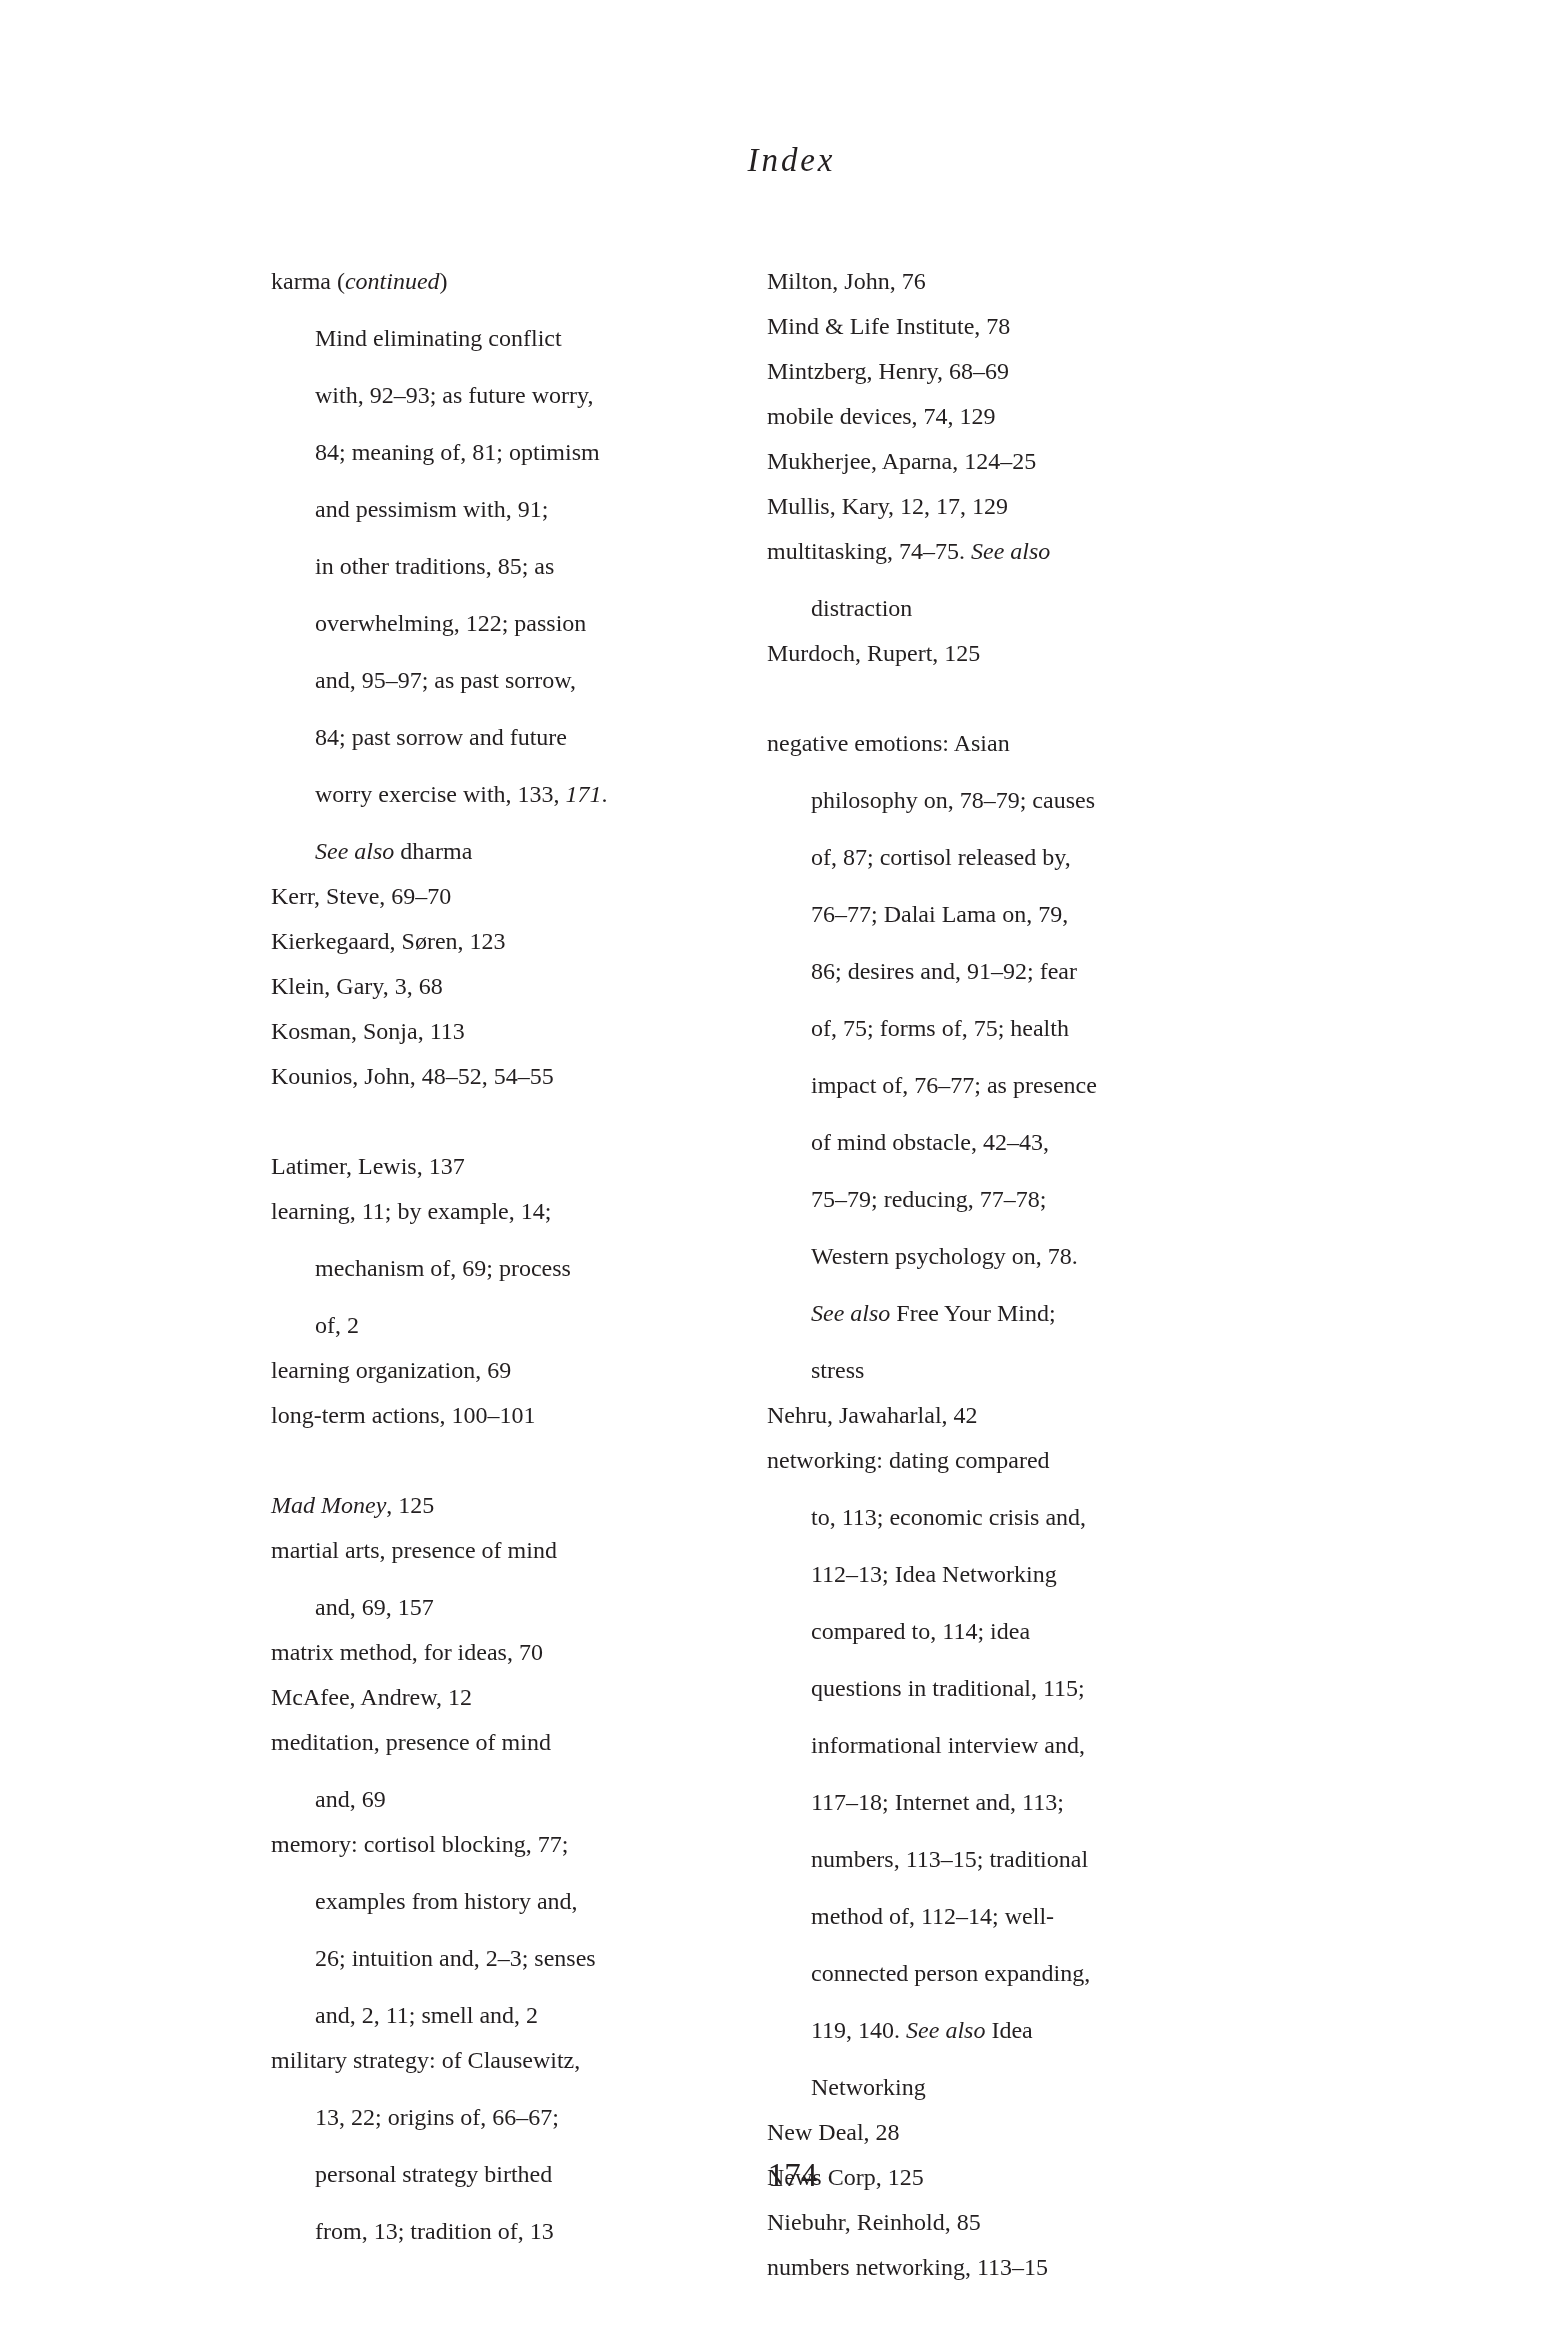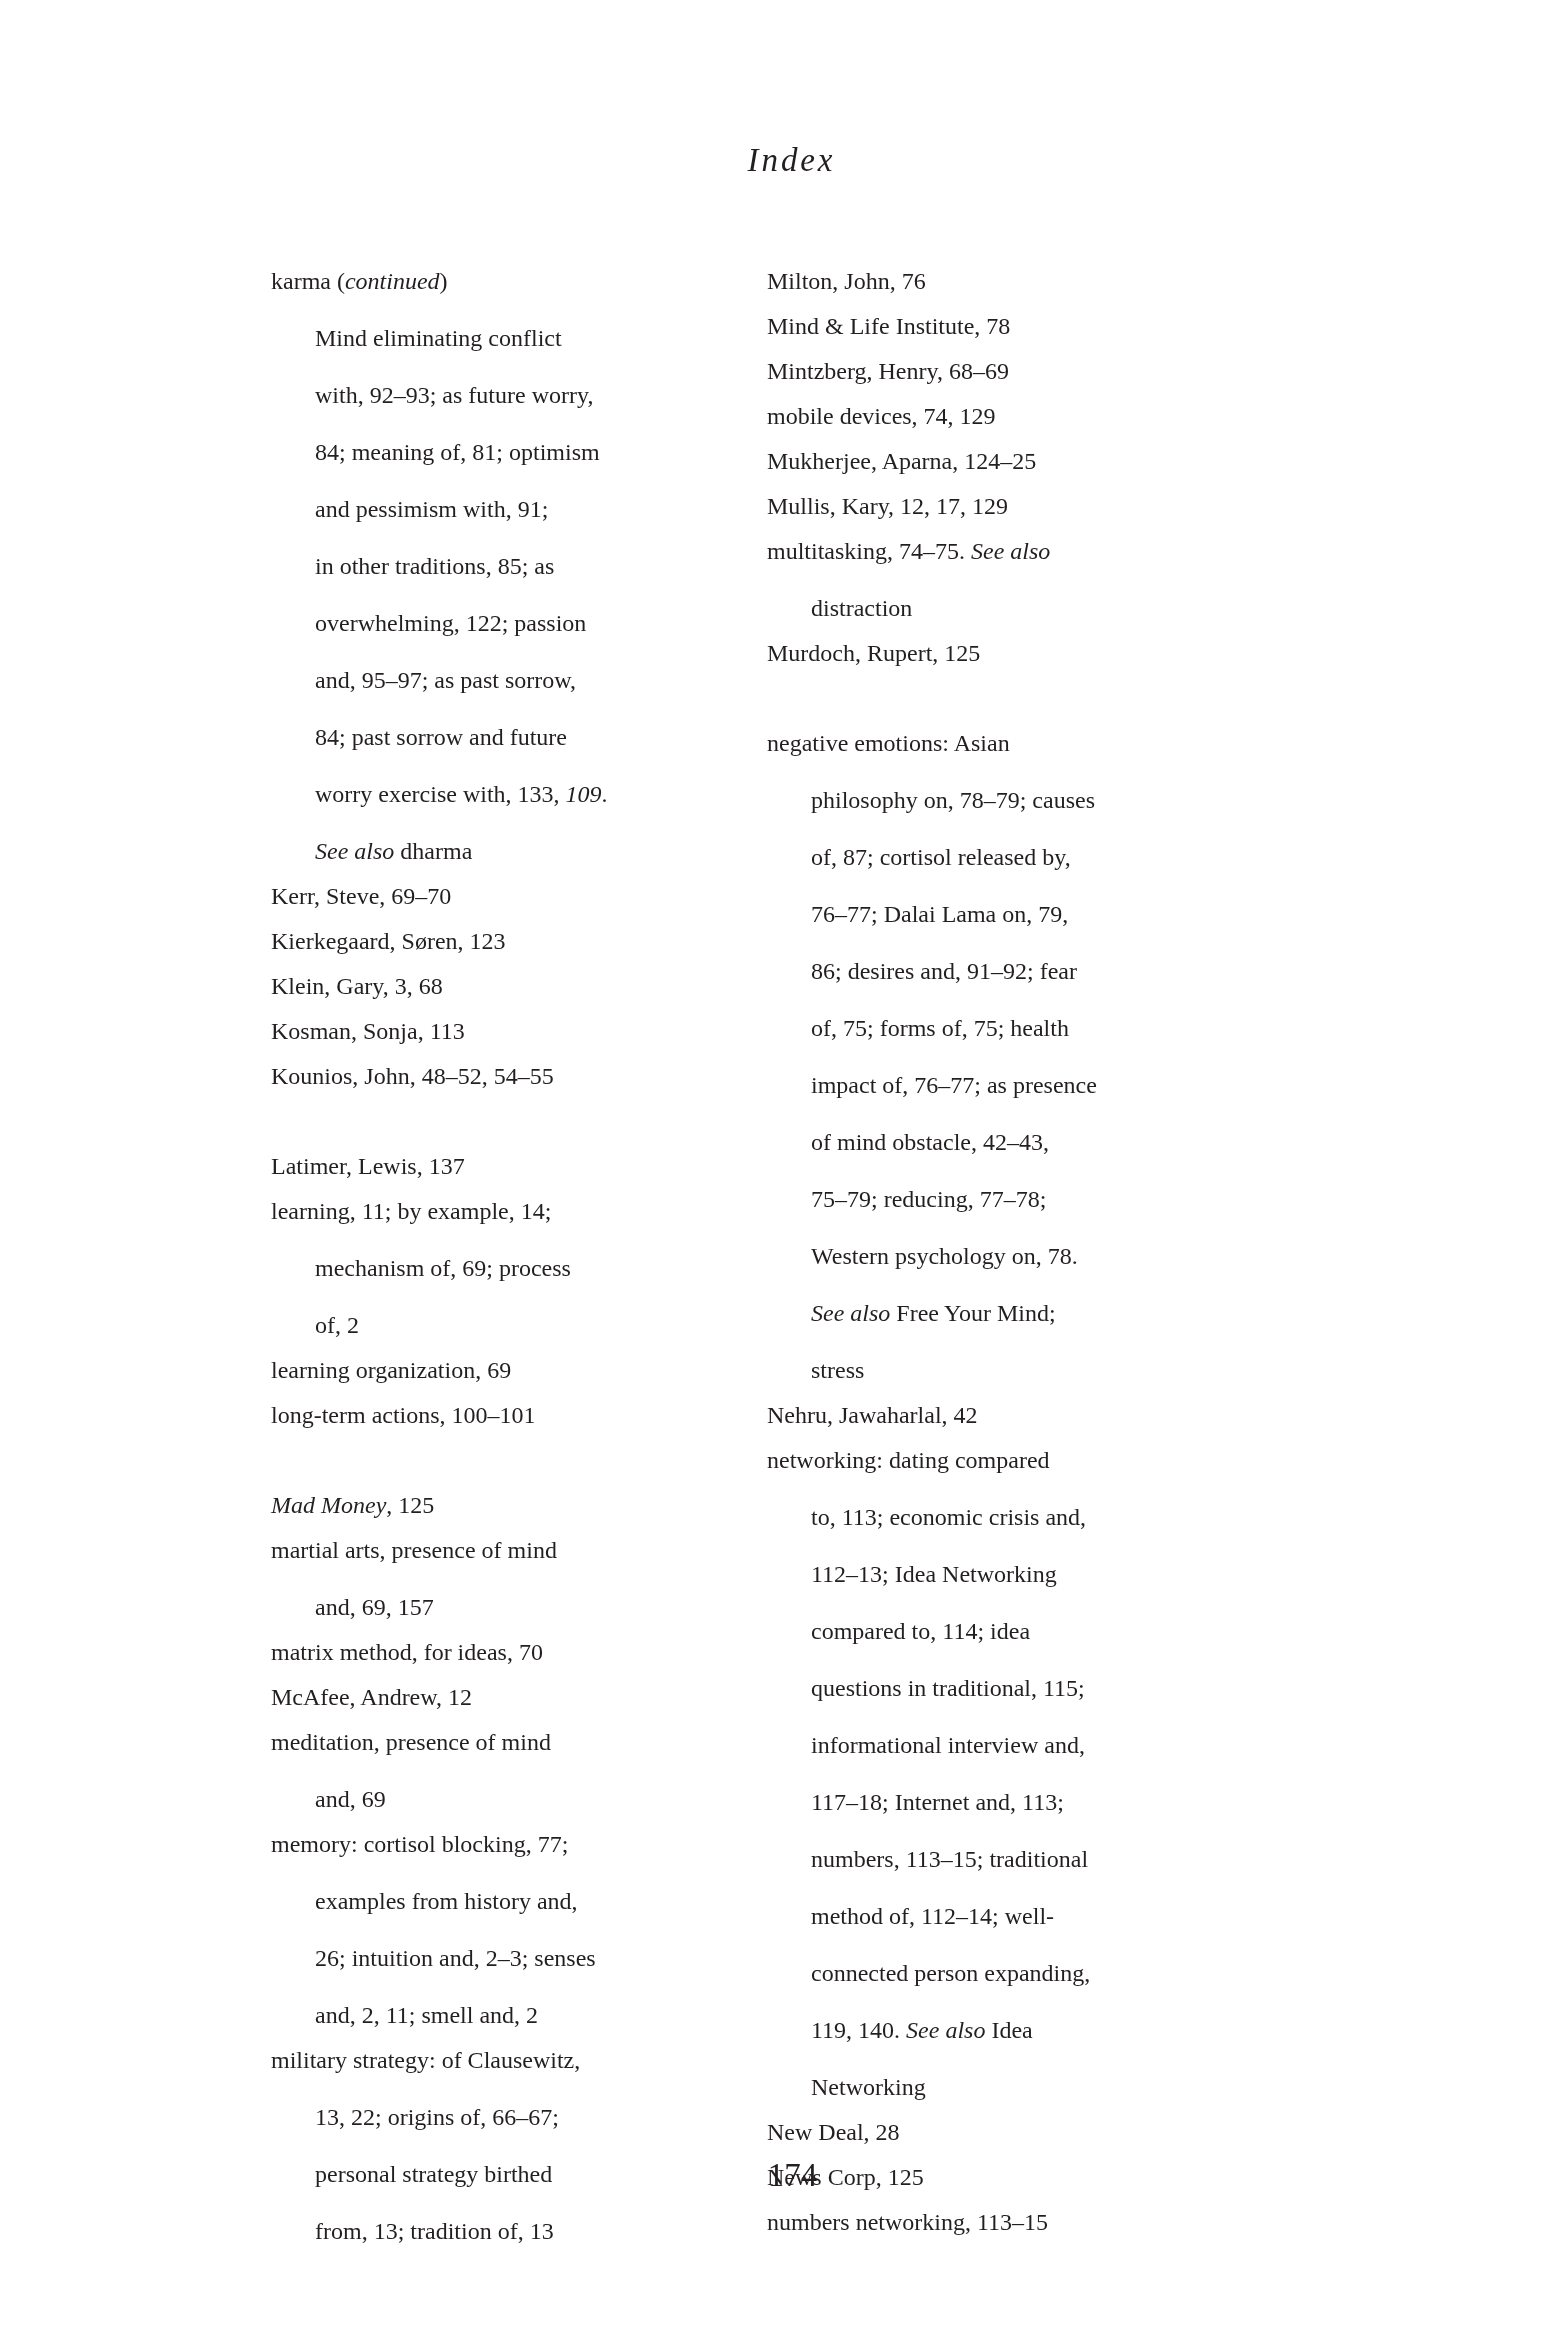--- a/index.html
+++ b/index.html
@@ -59,21 +59,21 @@
 <div class="column col-left">
     <div class="line"><span>karma (</span><span class="it">continued</span><span>)</span></div>
     <div class="line indent"><span>Mind eliminating conflict</span></div>
     <div class="line indent"><span>with, 92–93; as future worry,</span></div>
     <div class="line indent"><span>84; meaning of, 81; optimism</span></div>
     <div class="line indent"><span>and pessimism with, 91;</span></div>
     <div class="line indent"><span>in other traditions, 85; as</span></div>
     <div class="line indent"><span>overwhelming, 122; passion</span></div>
     <div class="line indent"><span>and, 95–97; as past sorrow,</span></div>
     <div class="line indent"><span>84; past sorrow and future</span></div>
-    <div class="line indent"><span>worry exercise with, 133, </span><span class="it">109</span><span>.</span></div>
+    <div class="line indent"><span>worry exercise with, 133, </span><span class="it">171</span><span>.</span></div>
     <div class="line indent"><span class="it">See also</span><span> dharma</span></div>
     <div class="line"><span>Kerr, Steve, 69–70</span></div>
     <div class="line"><span>Kierkegaard, Søren, 123</span></div>
     <div class="line"><span>Klein, Gary, 3, 68</span></div>
     <div class="line"><span>Kosman, Sonja, 113</span></div>
     <div class="line"><span>Kounios, John, 48–52, 54–55</span></div>
     <div class="line blank"></div>
     <div class="line"><span>Latimer, Lewis, 137</span></div>
     <div class="line"><span>learning, 11; by example, 14;</span></div>
     <div class="line indent"><span>mechanism of, 69; process</span></div>
@@ -128,17 +128,18 @@
     <div class="line indent"><span>questions in traditional, 115;</span></div>
     <div class="line indent"><span>informational interview and,</span></div>
     <div class="line indent"><span>117–18; Internet and, 113;</span></div>
     <div class="line indent"><span>numbers, 113–15; traditional</span></div>
     <div class="line indent"><span>method of, 112–14; well-</span></div>
     <div class="line indent"><span>connected person expanding,</span></div>
     <div class="line indent"><span>119, 140. </span><span class="it">See also</span><span> Idea</span></div>
     <div class="line indent"><span>Networking</span></div>
     <div class="line"><span>New Deal, 28</span></div>
     <div class="line"><span>News Corp, 125</span></div>
+    <div class="line"><span>Niebuhr, Reinhold, 85</span></div>
     <div class="line"><span>numbers networking, 113–15</span></div>
   </div>
 
 <div class="folio">174</div>
 
 
 </body></html>

